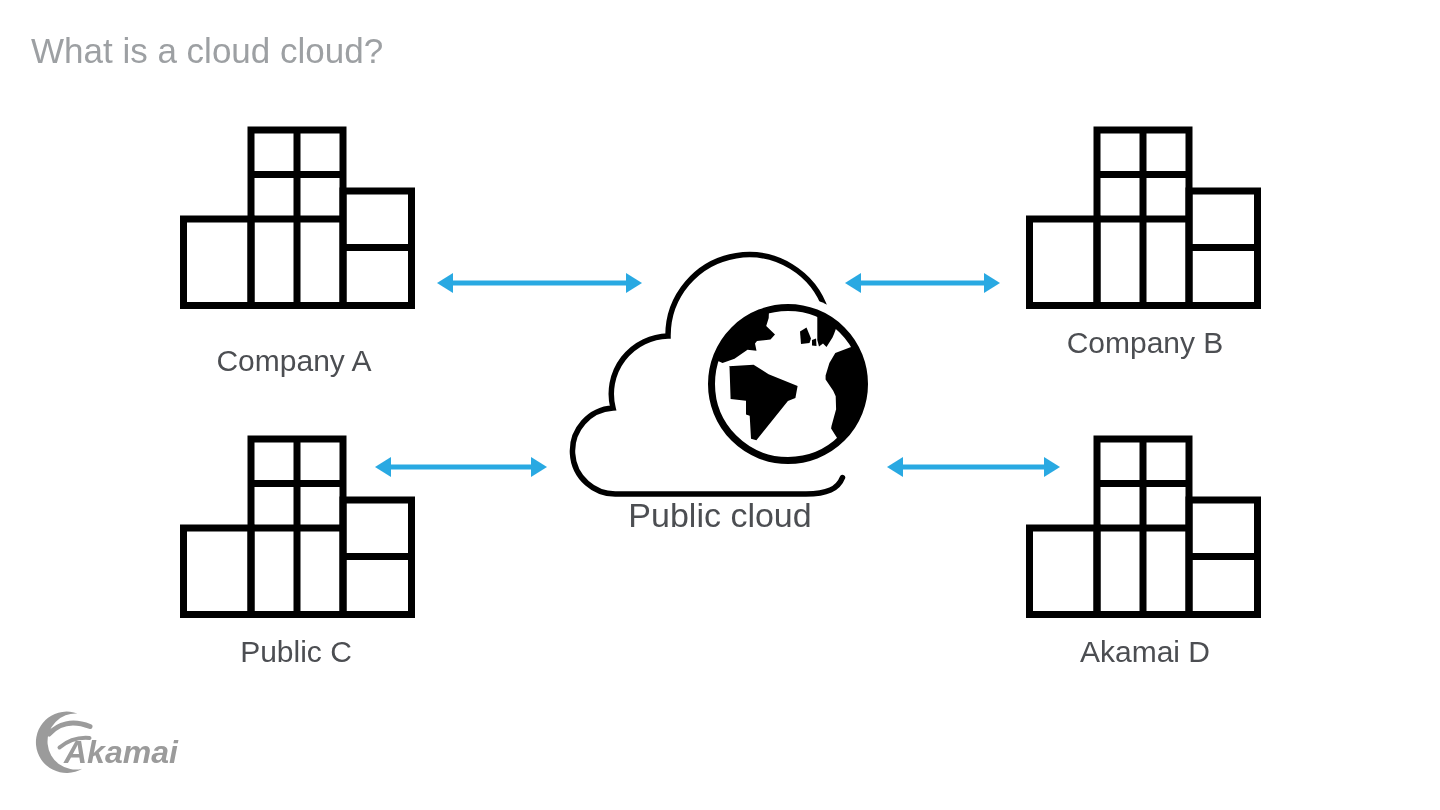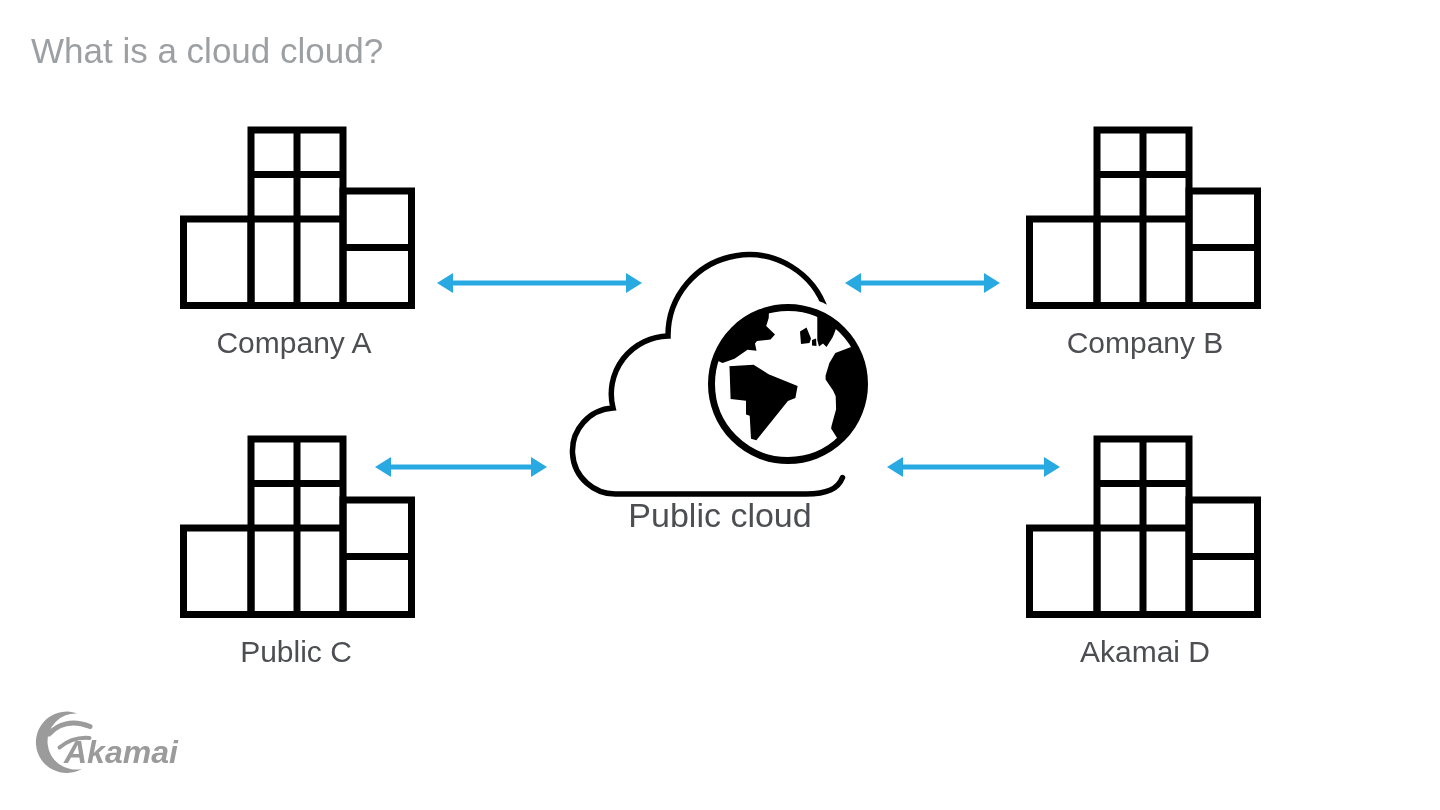--- a/index.html
+++ b/index.html
@@ -81,17 +81,17 @@
 
   <g fill="#9b9b9b">
     <path d="M 77.5,713.6 A 30.7,30.7 0 1 0 82.3,768.7 A 28,28 0 1 1 77.5,713.6 Z"></path>
     <path d="M 49,734 C 58,724 72,719.5 90,726.5" fill="none" stroke="#9b9b9b" stroke-width="5" stroke-linecap="round"></path>
     <path d="M 59.5,747.5 C 68,740.5 78,737 89.5,738" fill="none" stroke="#9b9b9b" stroke-width="4" stroke-linecap="round"></path>
     <text x="64" y="763" font-family="Liberation Sans, sans-serif" font-size="32" font-weight="bold" font-style="italic" fill="#9b9b9b">Akamai</text>
   </g>
 </svg>
 
 <div class="t" id="title">What is a cloud cloud?</div>
-<div class="t lbl" style="left:144px;top:326px;">Company A</div>
+<div class="t lbl" style="left:144px;top:344px;">Company A</div>
 <div class="t lbl" style="left:995px;top:326px;">Company B</div>
 <div class="t lbl" style="left:146px;top:635px;">Public C</div>
 <div class="t lbl" style="left:995px;top:635px;">Akamai D</div>
 <div class="t" id="pc" style="left:570px;top:496px;text-align:center;">Public cloud</div>
 
 </body></html>

